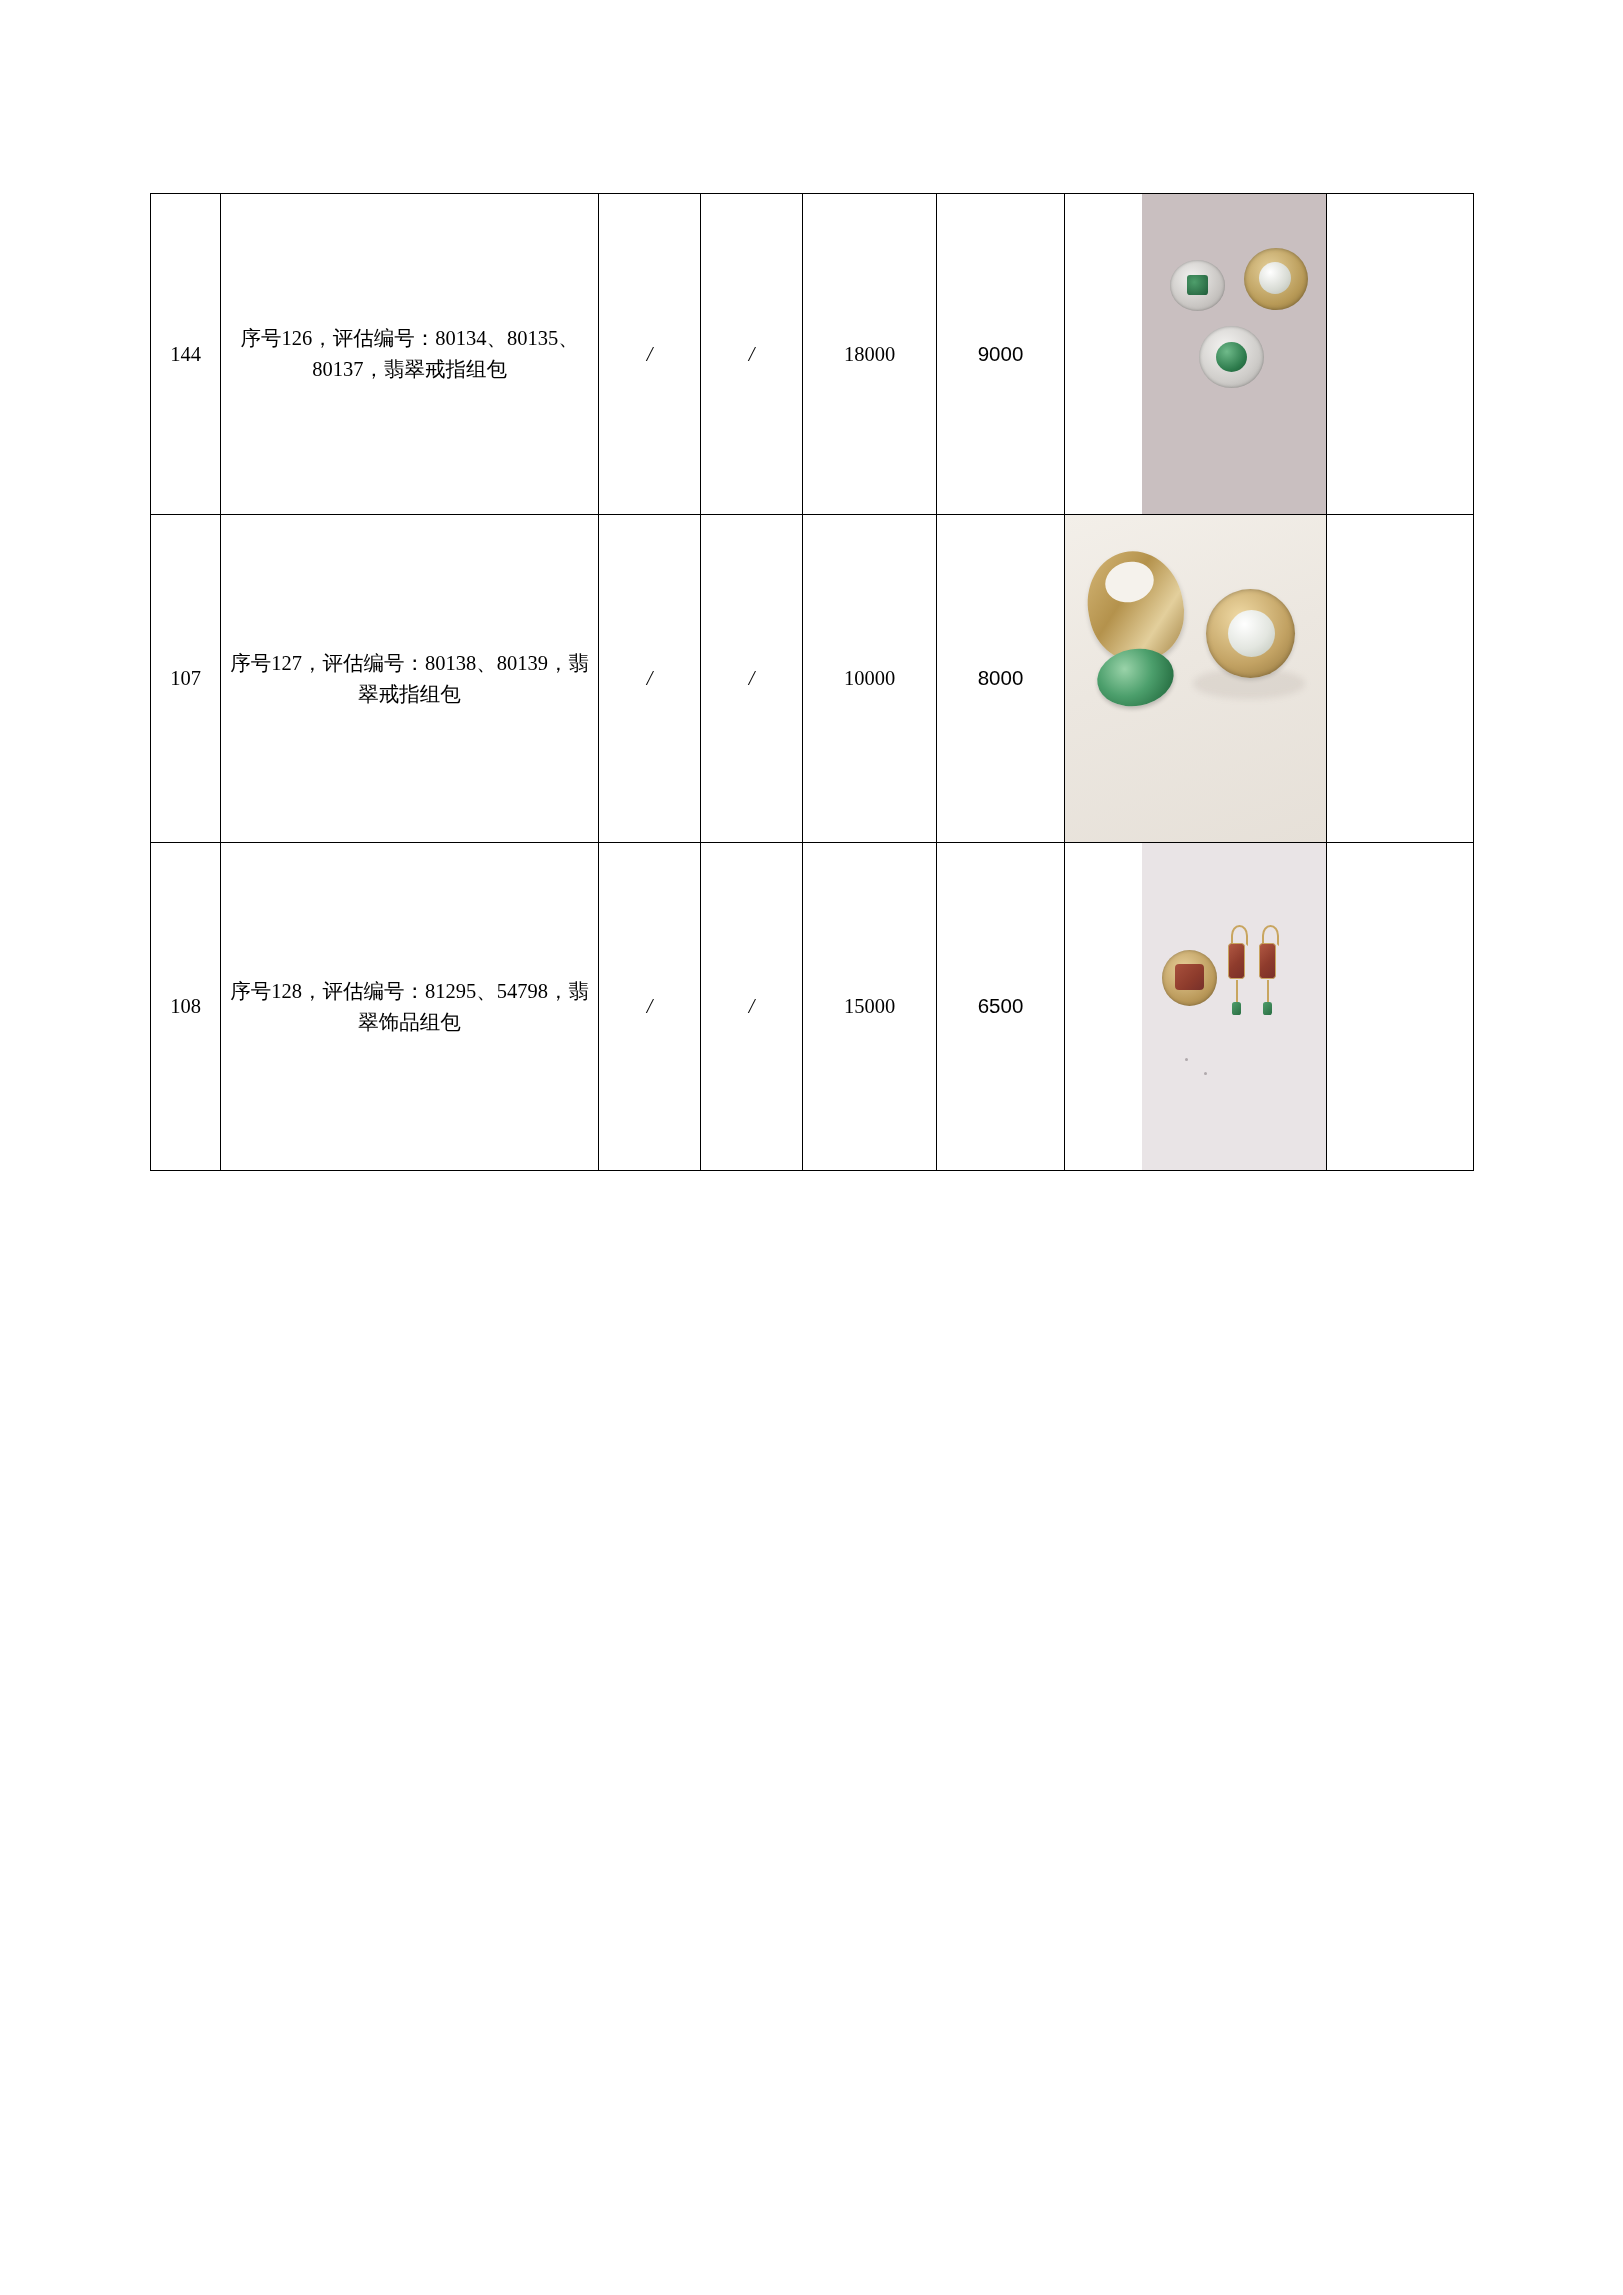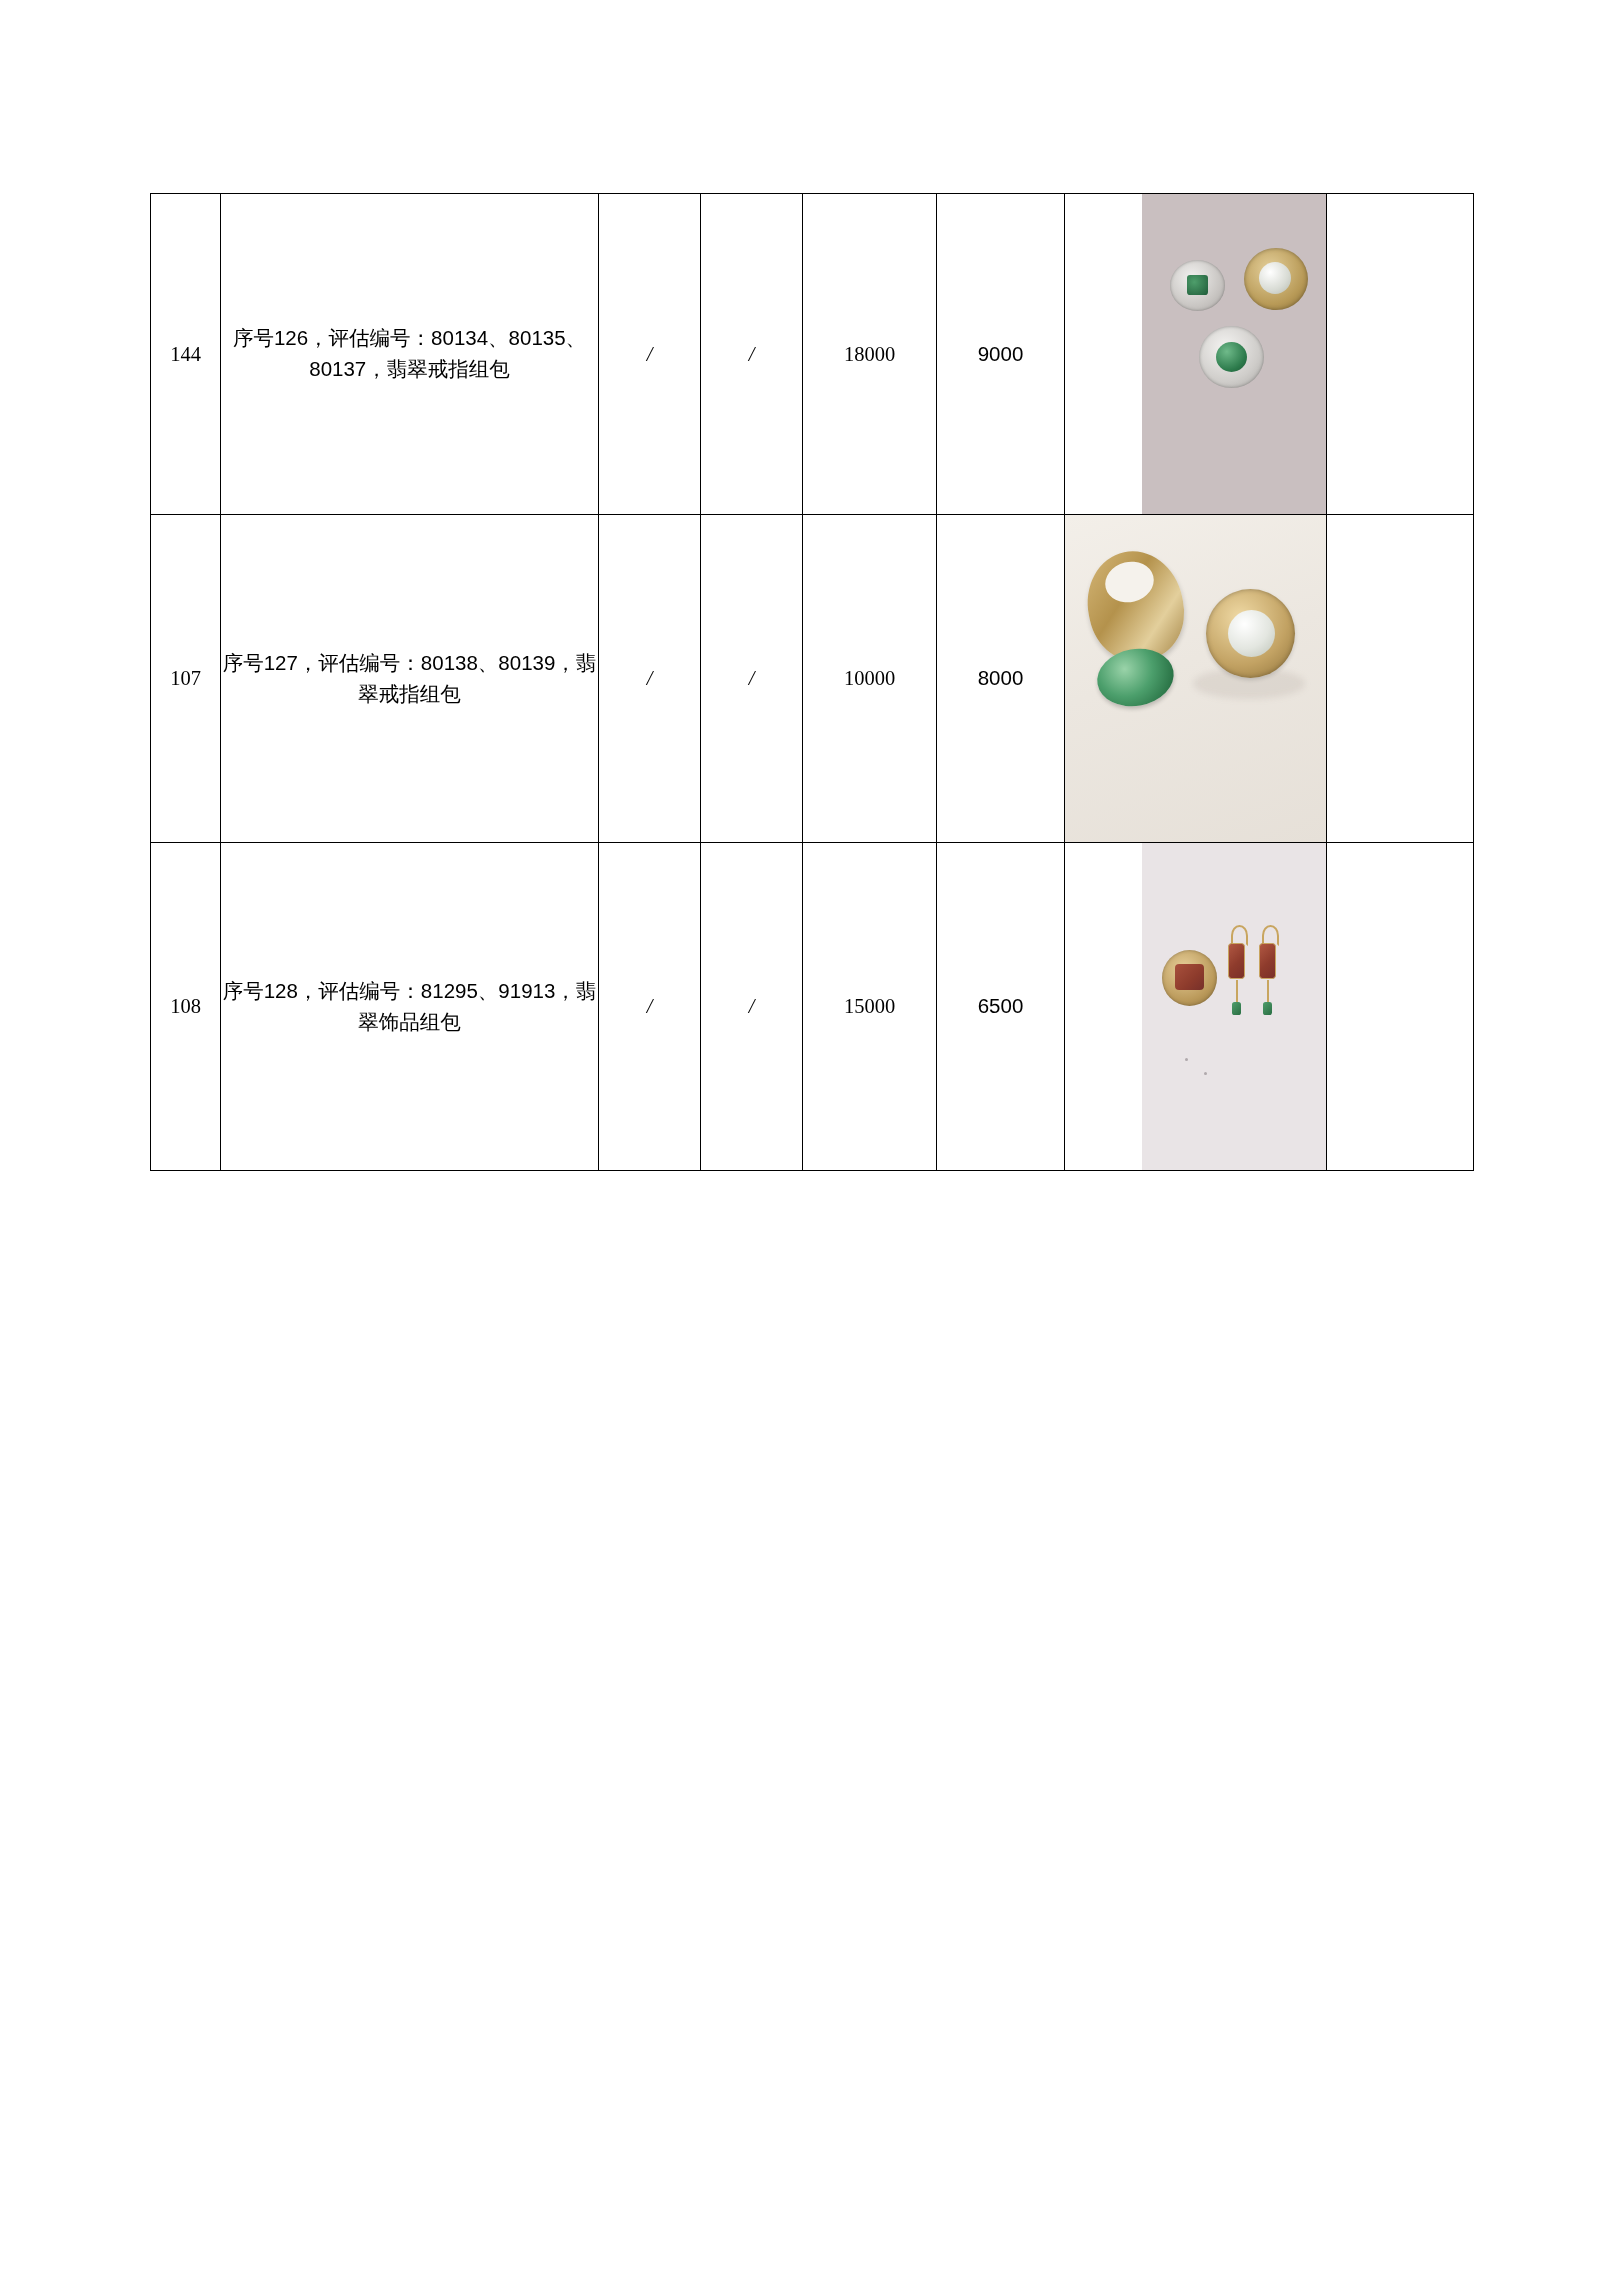--- a/index.html
+++ b/index.html
@@ -51,21 +51,21 @@
 
   .cell-index {
     font-size: 20.5px;
     font-family: "Liberation Serif", serif;
   }
   .cell-desc {
     font-size: 21px;
     line-height: 1.65;
     text-align: center;
     padding: 0 13.3px;
-    font-family: Liberation Sans, sans-serif;
+    font-family: Liberation Serif, serif;
   }
   .cell-slash {
     font-size: 22.5px;
     font-style: italic;
     font-family: "Liberation Serif", serif;
   }
   .cell-eval {
     font-size: 21px;
     margin-left: 48px;
   }
@@ -324,21 +324,21 @@
               <div class="big-ring-hole"></div>
               <div class="big-ring-stone"></div>
               <div class="small-ring-107"></div>
             </div>
           </td>
           <td></td>
         </tr>
 
         <tr class="row-108" style="height:327px;">
           <td class="cell-index">108</td>
-          <td class="cell-desc">序号128，评估编号：81295、91913，翡翠饰品组包</td>
+          <td class="cell-desc">序号128，评估编号：81295、54798，翡翠饰品组包</td>
           <td class="cell-slash">/</td>
           <td class="cell-slash">/</td>
           <td class="cell-eval">15000</td>
           <td class="cell-start">6500</td>
           <td class="cell-photo">
             <div class="photo-box">
               <div class="ph-surface ph108-bg"></div>
               <div class="ring-108"></div>
               <div class="earring earring-1">
                 <div class="hook"></div>

